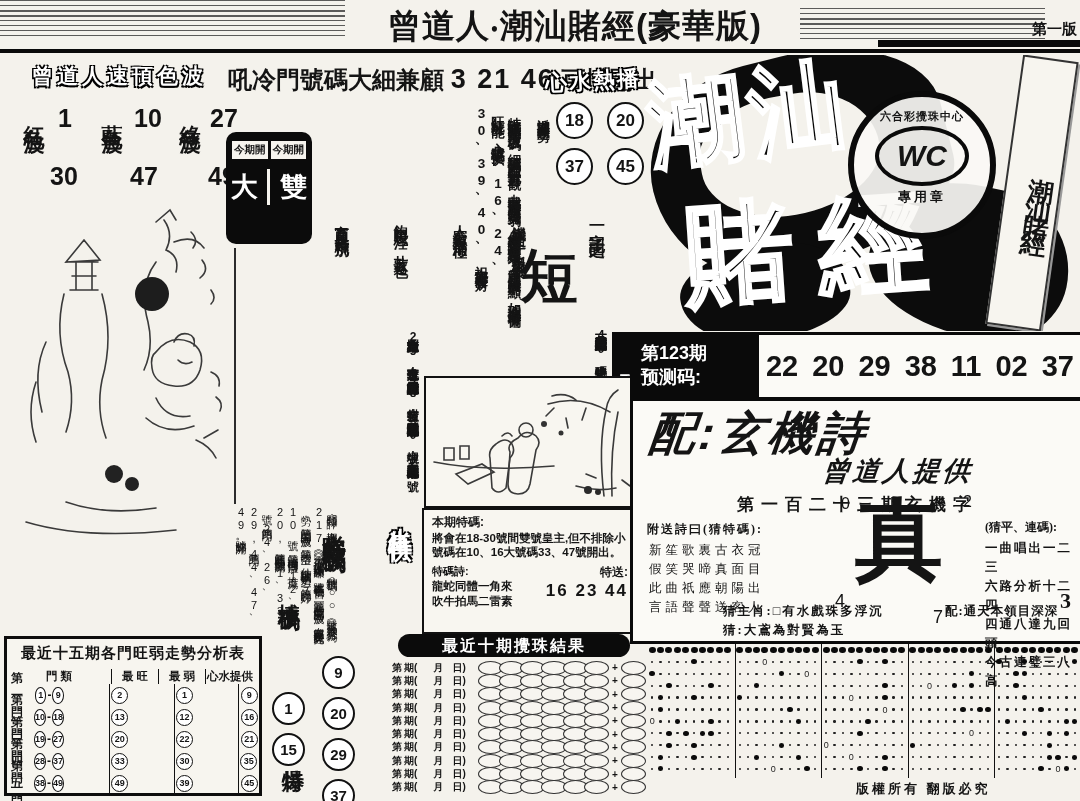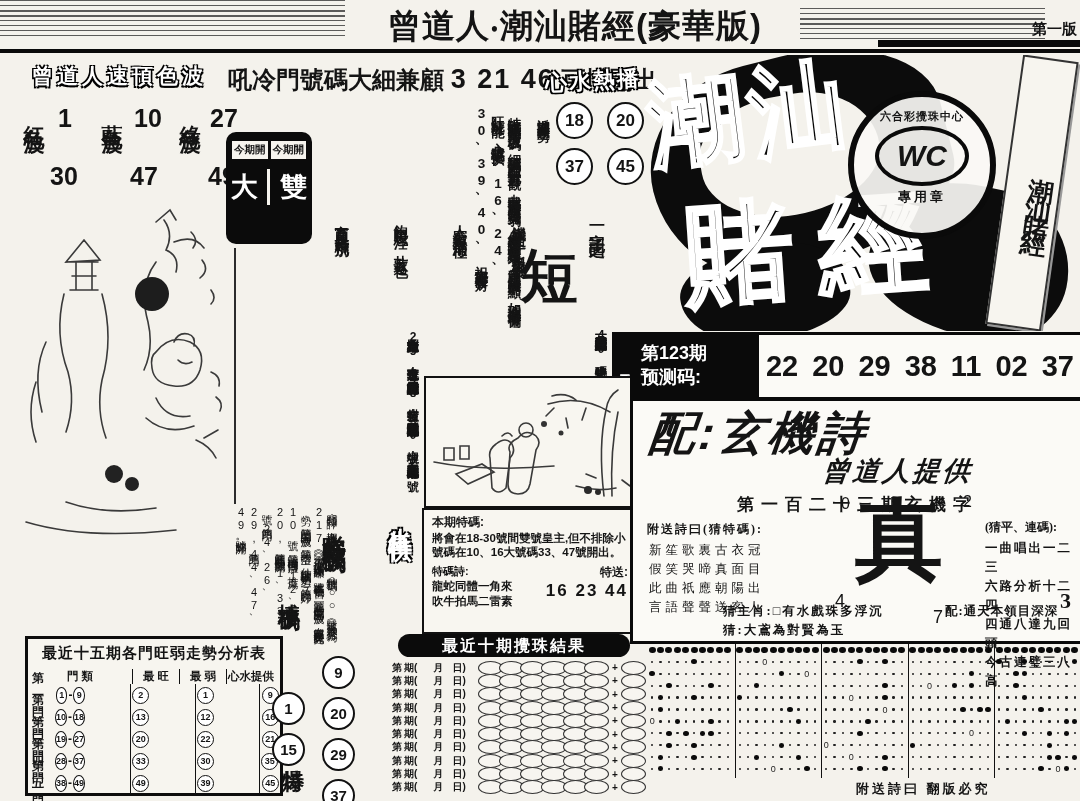--- a/index.html
+++ b/index.html
@@ -73,21 +73,21 @@
     <path class="pline" d="M150,196 q10,22 34,18 M140,216 q20,18 48,8"></path>
     <circle cx="108" cy="272" r="9" fill="#222"></circle>
     <circle cx="126" cy="282" r="7" fill="#222"></circle>
     <path class="pline" d="M190,238 q14,6 20,18 M198,236 l14,-8 M60,300 q40,14 90,6 M20,320 q60,18 150,8" stroke-width="1.2"></path>
     <path class="pline" d="M205,170 q10,4 8,14 M210,195 q8,6 4,14" stroke-width="1.2"></path>
   </svg>
   <div class="abs" style="left:234px;top:248px;width:2px;height:256px;background:#2c2c2c;"></div>
 
   <div class="abs vtext" style="left:112px;top:506px;width:226px;height:124px;font-size:11px;line-height:13px;letter-spacing:1px;">門類特評:上期攪珠結果爲○○○特別號碼○○○號爲《大》《雙》總分爲217《大》《單》從上期攪珠攞路來睇,大號碼春色依舊,第五門一鼓作氣開出三袄波,中截攞路起伏又見旺勢,第三門開出二袄波,第二門落空,估計今期號碼走勢,第一門睇好7、10號,第二門冷碼可博回溫,推薦12、20,第三門旺勢要就捧開31、33號,第四門24、26、29,第五門44、47、49號睇好開。</div>
 
-  <div class="abs" style="left:25px;top:636px;width:252px;height:154px;border:3px solid #0d0d0d;background:#f7f5ef;">
+  <div class="abs" style="left:4px;top:636px;width:252px;height:154px;border:3px solid #0d0d0d;background:#f7f5ef;">
     <div style="text-align:center;font-size:15px;font-weight:900;margin-top:5px;letter-spacing:1px;">最近十五期各門旺弱走勢分析表</div>
     <div style="display:flex;font-size:11.5px;font-weight:bold;margin-top:6px;">
       <span style="width:104px;text-align:center;">門  類</span>
       <span style="width:46px;text-align:center;border-left:1.6px solid #111;">最 旺</span>
       <span style="width:46px;text-align:center;border-left:1.6px solid #111;">最 弱</span>
       <span style="width:48px;text-align:center;border-left:1.6px solid #111;">心水提供</span>
     </div>
     <div id="analysis-rows">
         <div class="an-row">
           <span class="an-gate">
@@ -2223,16 +2223,16 @@
           <span class="ld">
             <i></i>
           </span>
           <span class="sd">
             <i></i>
           </span>
         </div>
       </div>
     </div>
 
-  <div class="abs" style="left:856px;top:780px;font-size:13px;font-weight:bold;letter-spacing:3px;">附送詩曰  翻版必究</div>
+  <div class="abs" style="left:856px;top:780px;font-size:13px;font-weight:bold;letter-spacing:3px;">版權所有  翻版必究</div>
   <div class="abs serif" style="left:1060px;top:588px;font-size:22px;font-weight:bold;">3</div>
 
 </div>
 
 </body></html>

